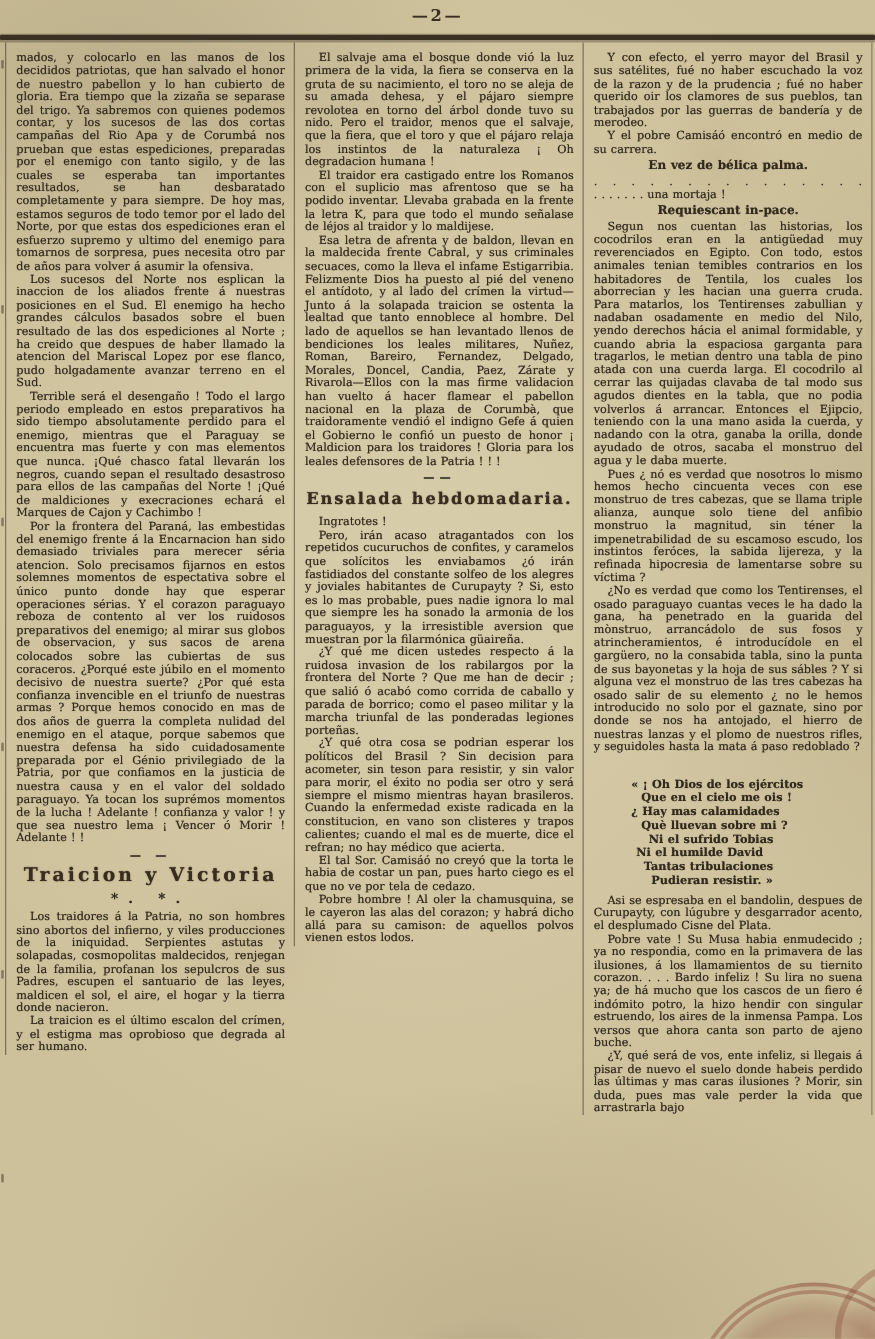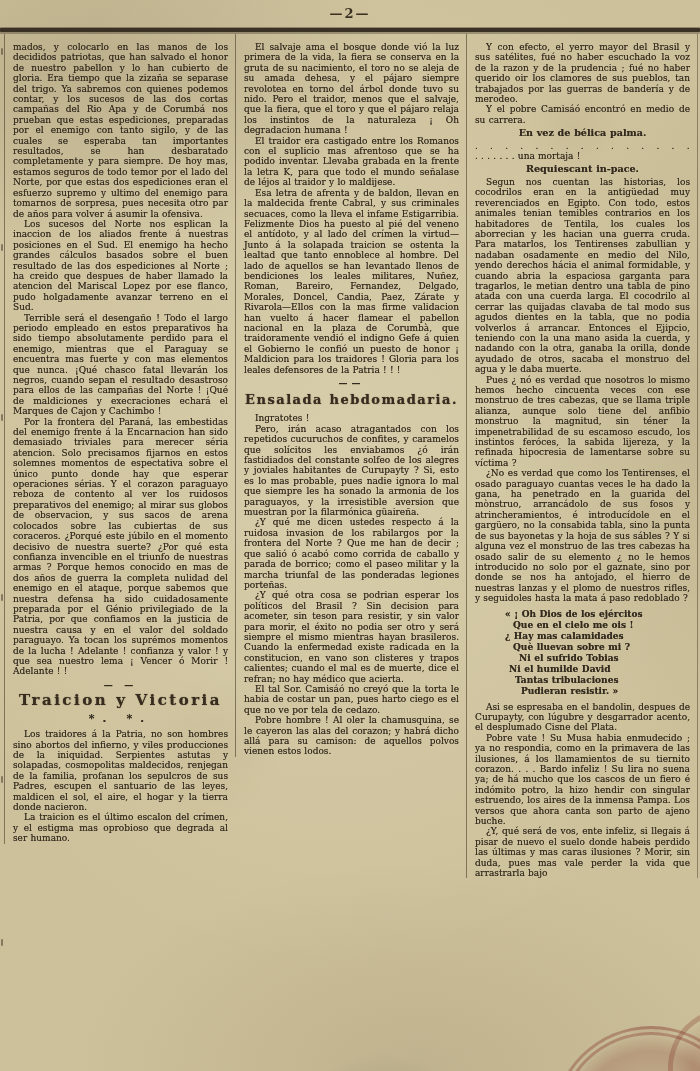--- a/index.html
+++ b/index.html
@@ -56,21 +56,21 @@
     margin:6px 0 8px;color:#372c1e;
     text-shadow:0 0 1px rgba(55,44,30,.8);
   }
   .b-epigraph{
     margin:3px 0 3px 42px;font-size:8.6px;line-height:11px;text-align:left;text-indent:0;
   }
   .b-ornament{text-align:center;font-weight:bold;font-size:11px;letter-spacing:8px;line-height:13px;margin:2px 0 4px;}
   .b-centered-bold{text-align:center;font-weight:bold;font-size:9.6px;text-indent:0;margin:3px 0 2px;}
   .b-dots{text-align:left;letter-spacing:4.5px;white-space:nowrap;overflow:hidden;margin-top:2px;}
   .b-dots-label{text-align:left;text-indent:0;margin-bottom:1px;}
-  .b-verse{margin:5px 0 5px 30px;text-align:left;}
+  .b-verse{margin:19px 0 5px 30px;text-align:left;}
   .verse-line{font-size:9px;line-height:11px;font-weight:bold;text-shadow:0 0 .6px rgba(51,42,30,.7);}
   .verse-line:nth-child(2),.verse-line:nth-child(4){margin-left:8px;}
   .verse-line:nth-child(5){margin-left:14px;}
   .verse-line:nth-child(6){margin-left:4px;}
   .verse-line:nth-child(7){margin-left:10px;}
   .verse-line:nth-child(8){margin-left:16px;}
   
   .edge-marks{position:absolute;left:0;top:34px;width:4px;bottom:0;}
   .edge-marks span{position:absolute;left:1px;width:2px;height:7px;background:rgba(60,48,34,.5);border-radius:1px;}
   

